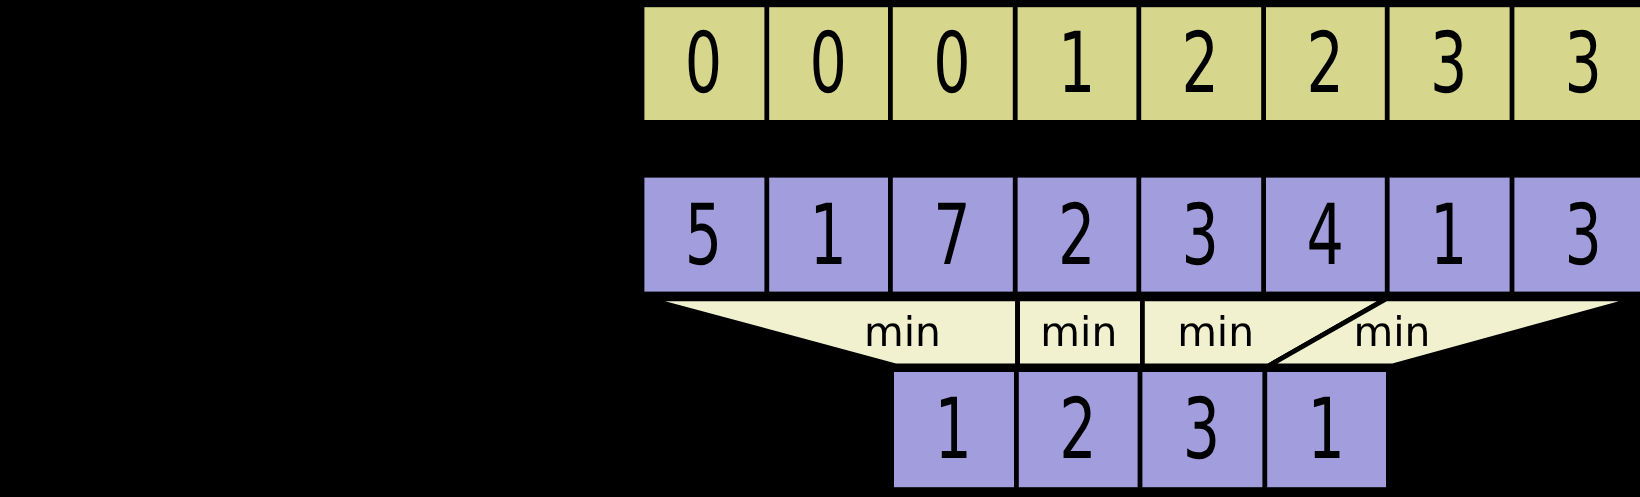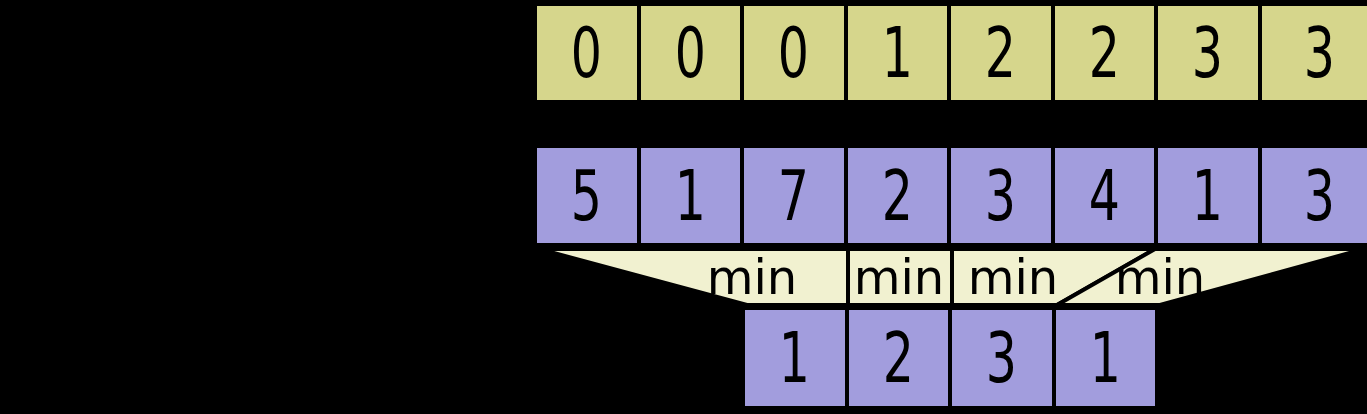--- a/index.html
+++ b/index.html
@@ -30,21 +30,21 @@
   .funnels{position:absolute;left:0;top:0;}
   .funnels polygon{
     fill:var(--funnel_fill);
     stroke:var(--border);
     stroke-width:4;
     stroke-linejoin:miter;
   }
   .min-label{
     position:absolute;
     transform:translate(-50%,-50%);
-    font-size:48px;line-height:1;color:var(--text);
+    font-size:34px;line-height:1;color:var(--text);
     white-space:nowrap;
   }
   .min-1{left:752px;top:277px;}
   .min-2{left:899px;top:277px;}
   .min-3{left:1013px;top:277px;}
   .min-4{left:1160px;top:277px;}
 </style>
 </head>
 <body>
 

